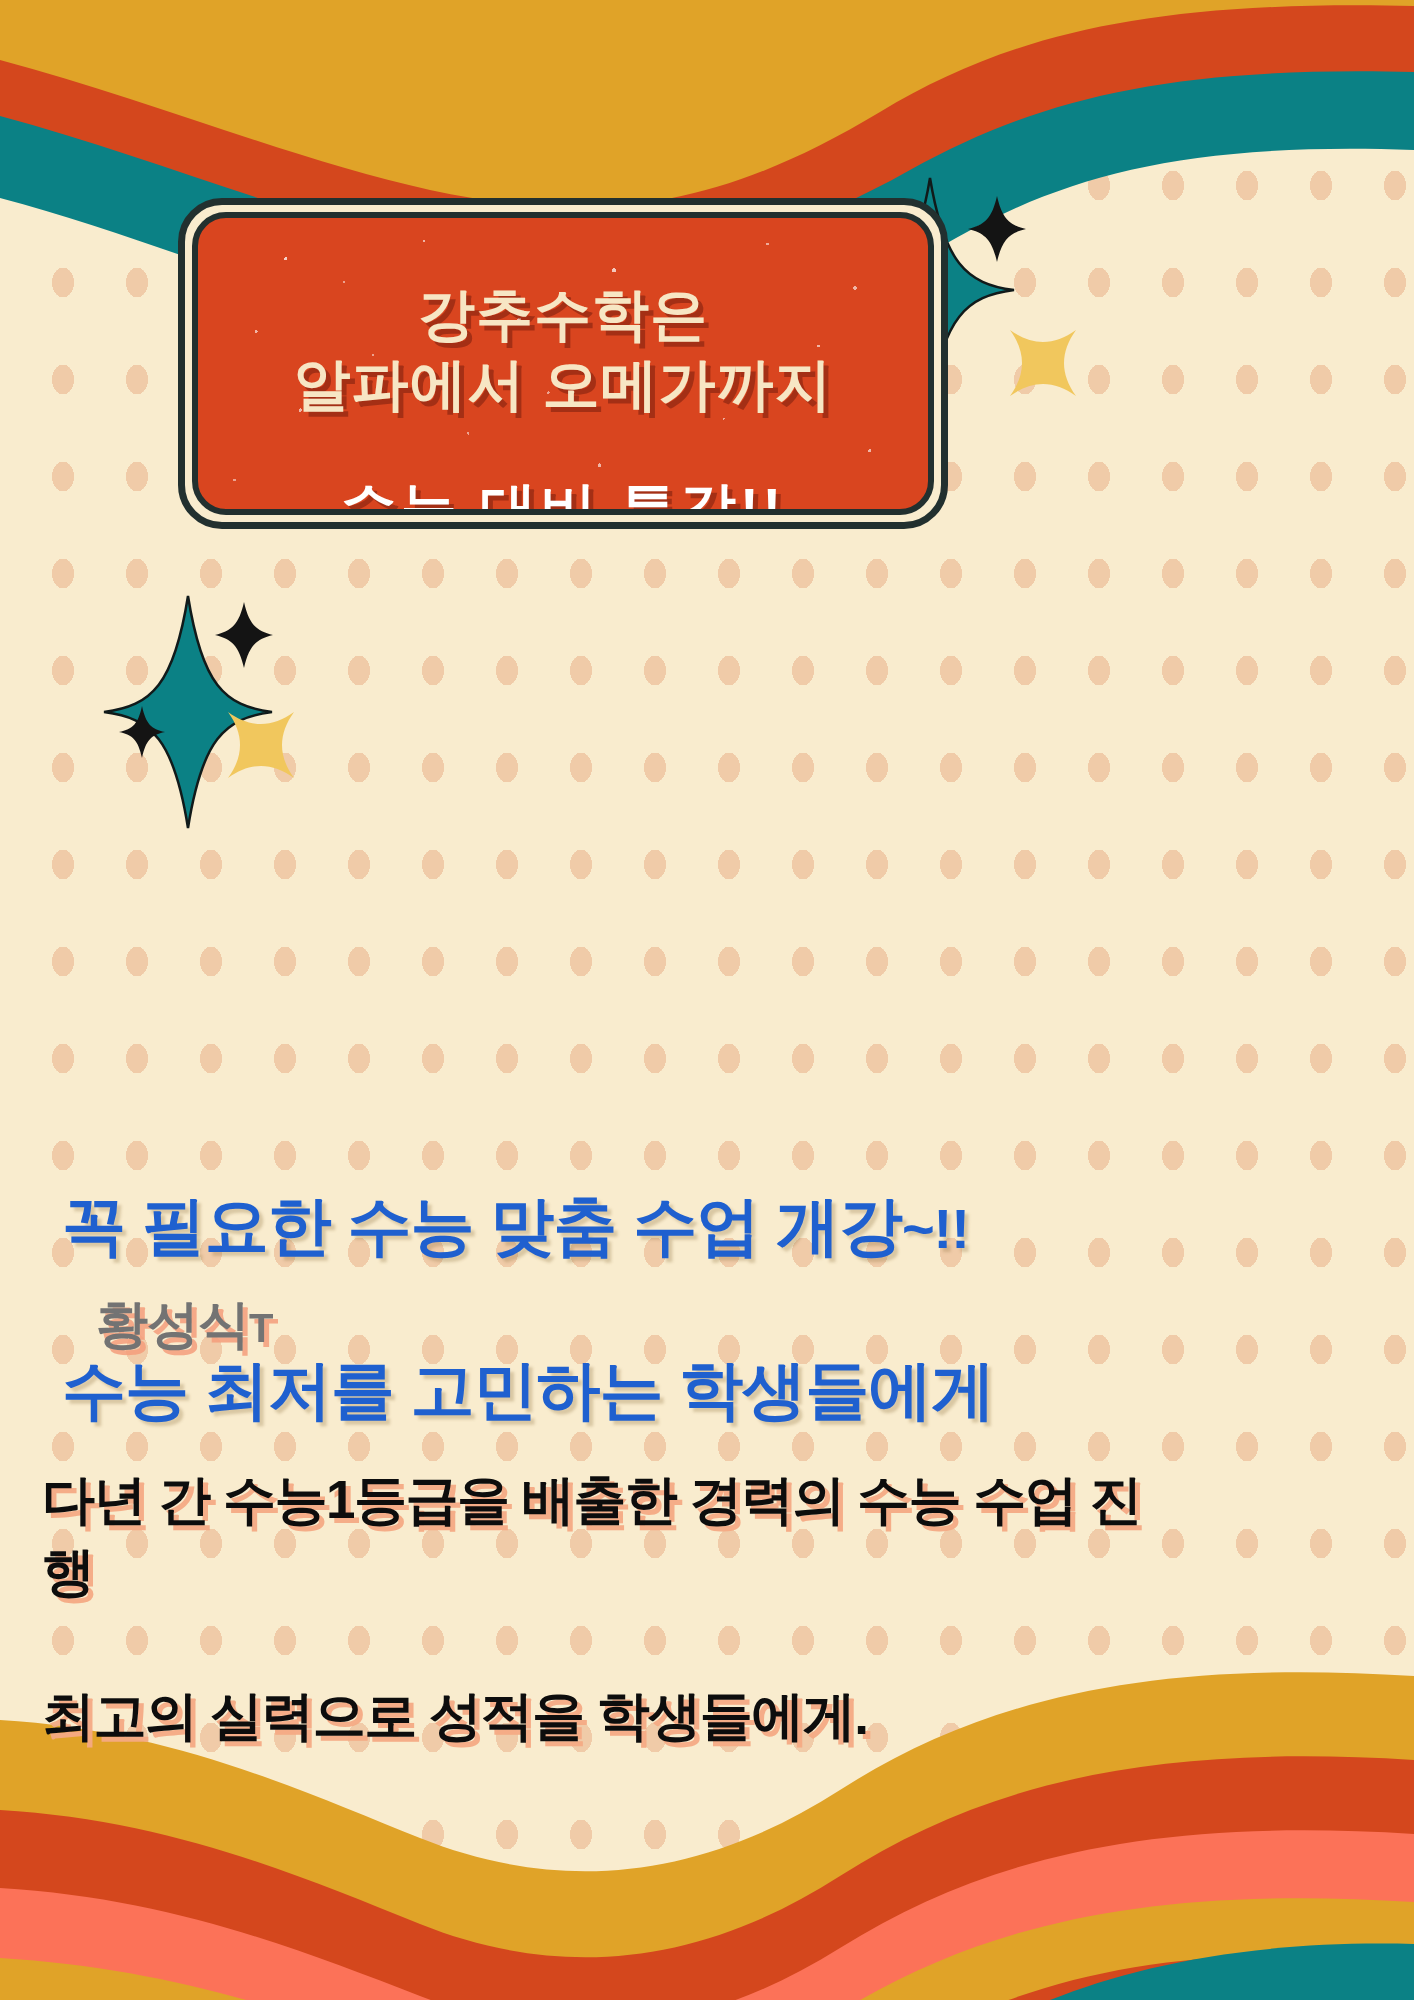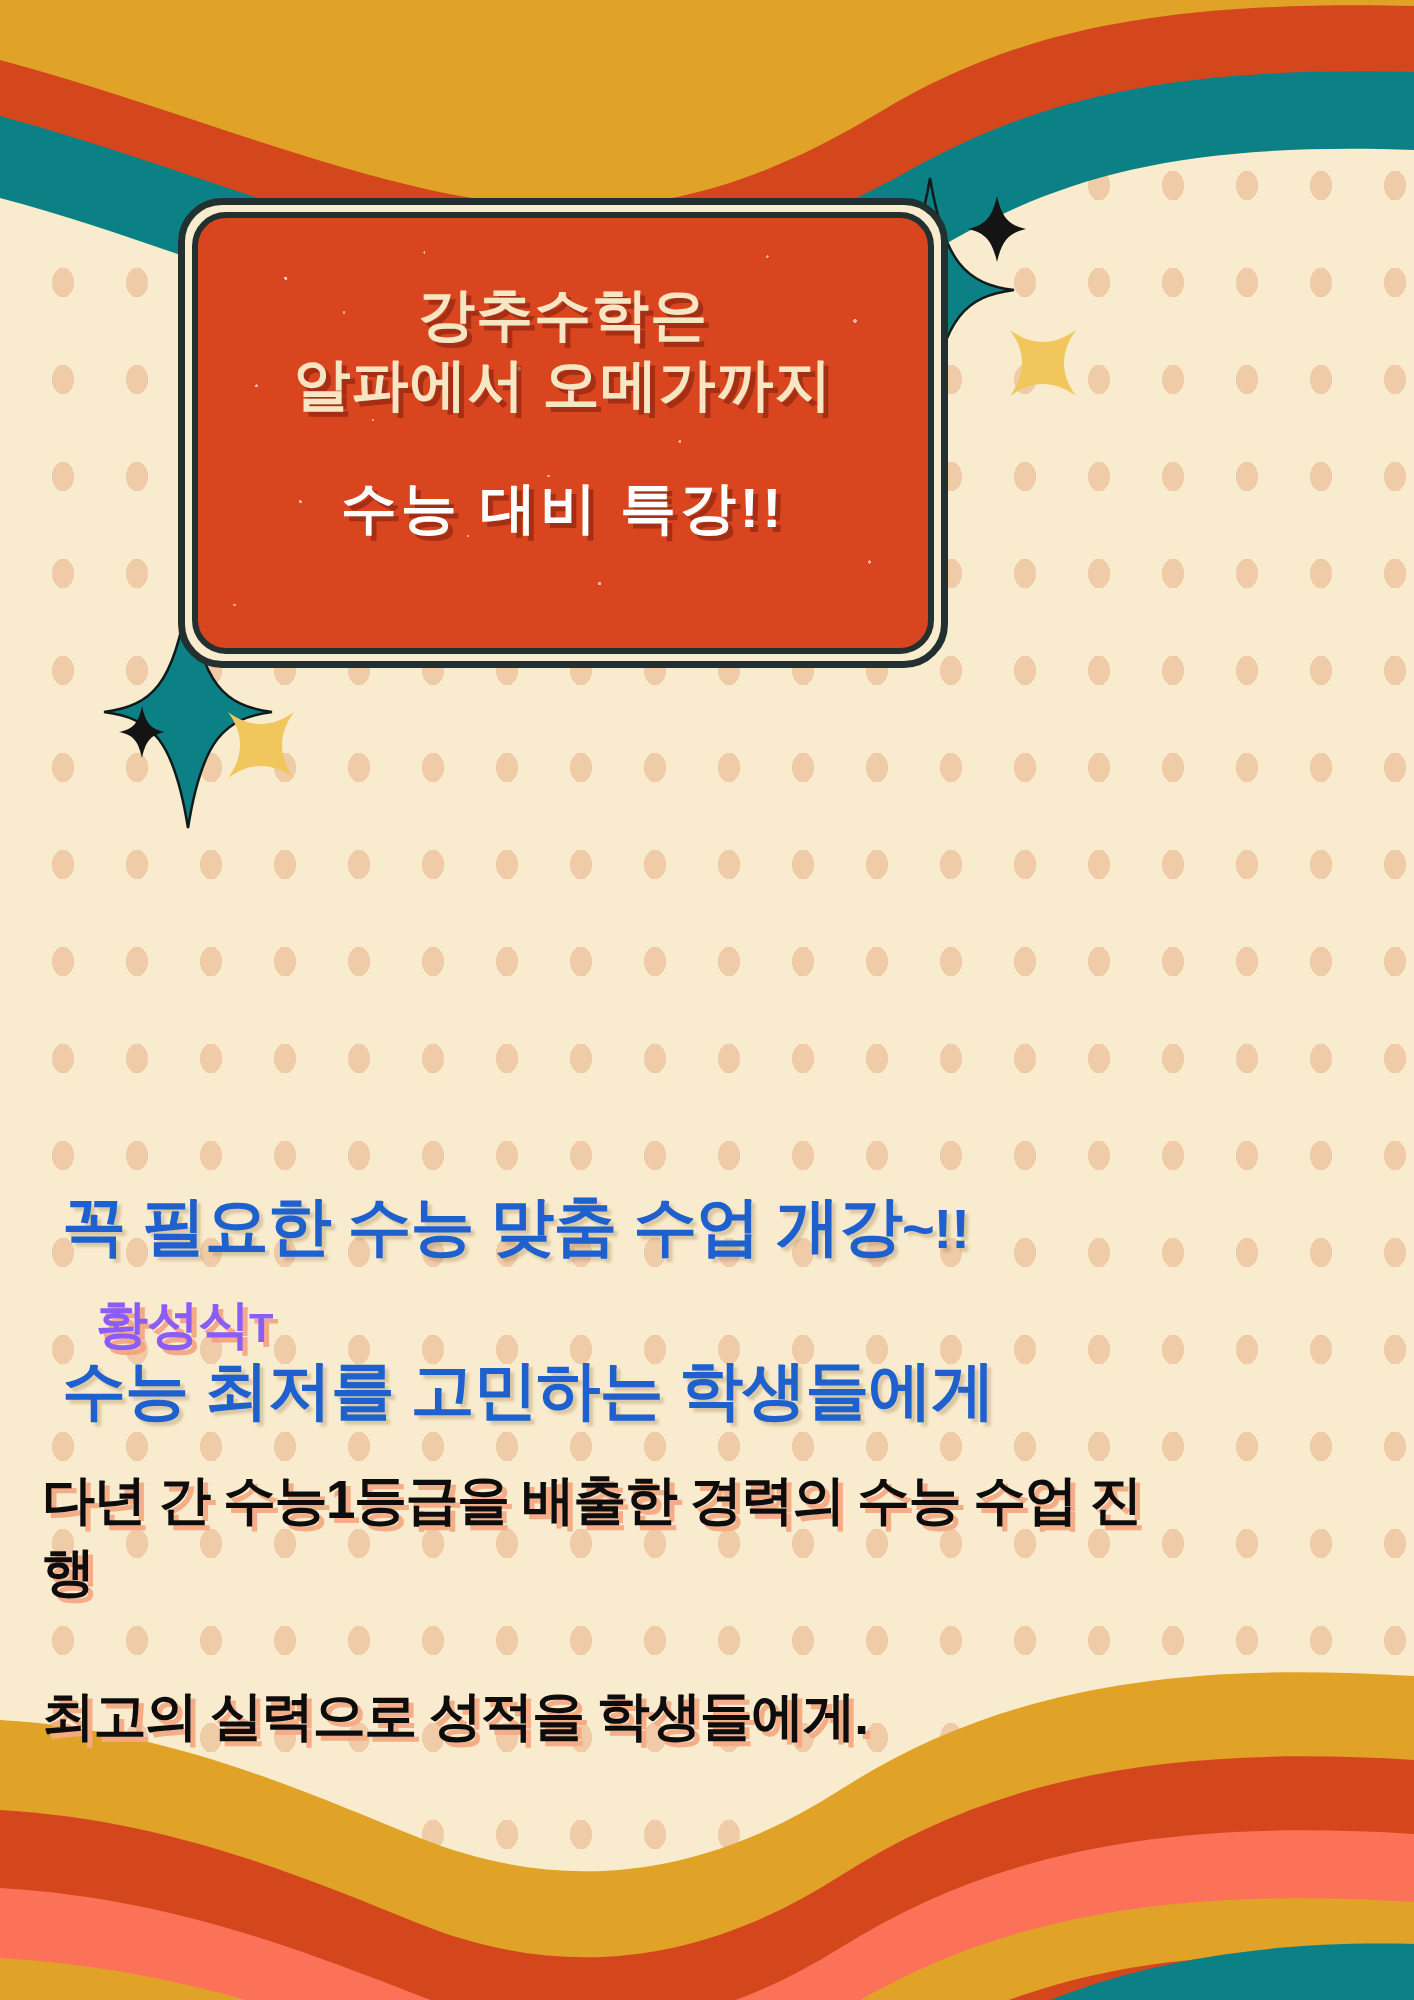--- a/index.html
+++ b/index.html
@@ -30,21 +30,21 @@
   
   .waves { position:absolute; left:0; top:0; width:1414px; height:2000px; }
   .waves svg { display:block; width:1414px; height:2000px; }
 
   
   .card-wrap {
     position: absolute;
     left: 178px;
     top: 198px;
     width: 770px;
-    height: 470px;
+    height: 331px;
   }
   .card-outline {
     position:absolute; inset:0;
     border: 7px solid #22302f;
     border-radius: 44px;
     background: #f9ecce;
   }
   .card-inner-ring {
     position:absolute;
     left:14px; top:14px; right:14px; bottom:14px;
@@ -119,21 +119,21 @@
     text-shadow: 4px 4px 3px rgba(150,120,70,.32);
     white-space: pre-line;
   }
   .subtitle .tail { font-size: 56px; }
 
   
   .teacher {
     position:absolute;
     left: 96px;
     top: 1290px;
-    color: #8b5cf6;
+    color: #737373;
     font-size: 52px;
     font-weight: 700;
     letter-spacing: -1px;
     text-shadow: 5px 5px 0 rgba(244,158,123,.85);
   }
   .teacher .tmark { font-size: 40px; }
 
   
   .body-copy {
     position:absolute;

